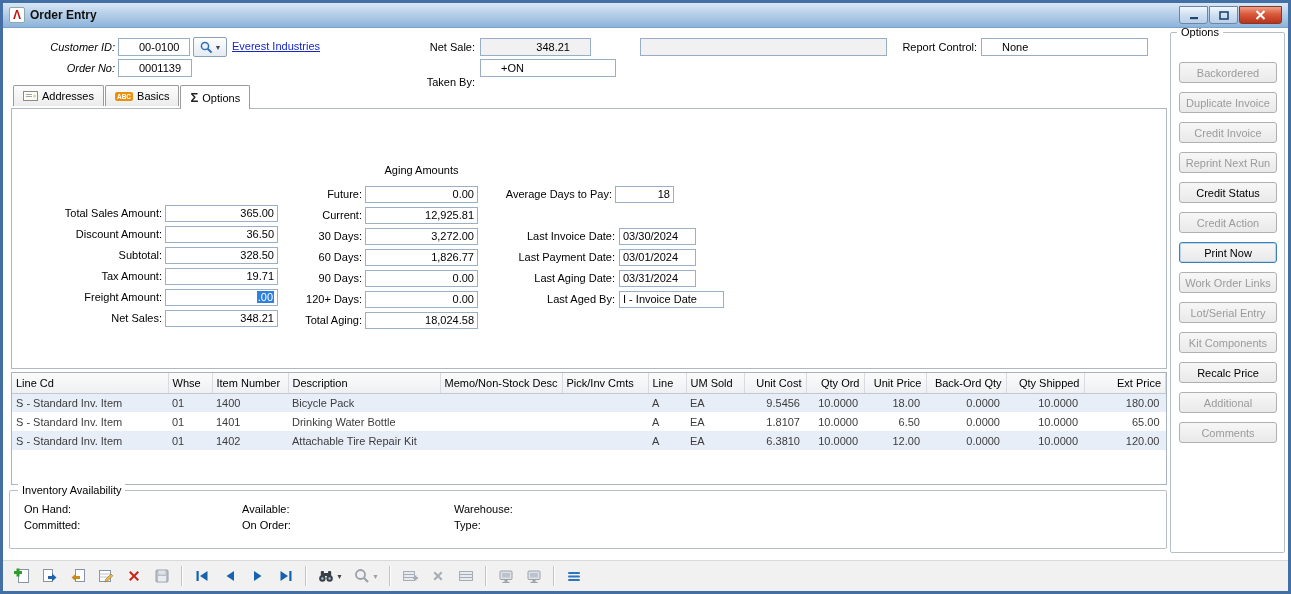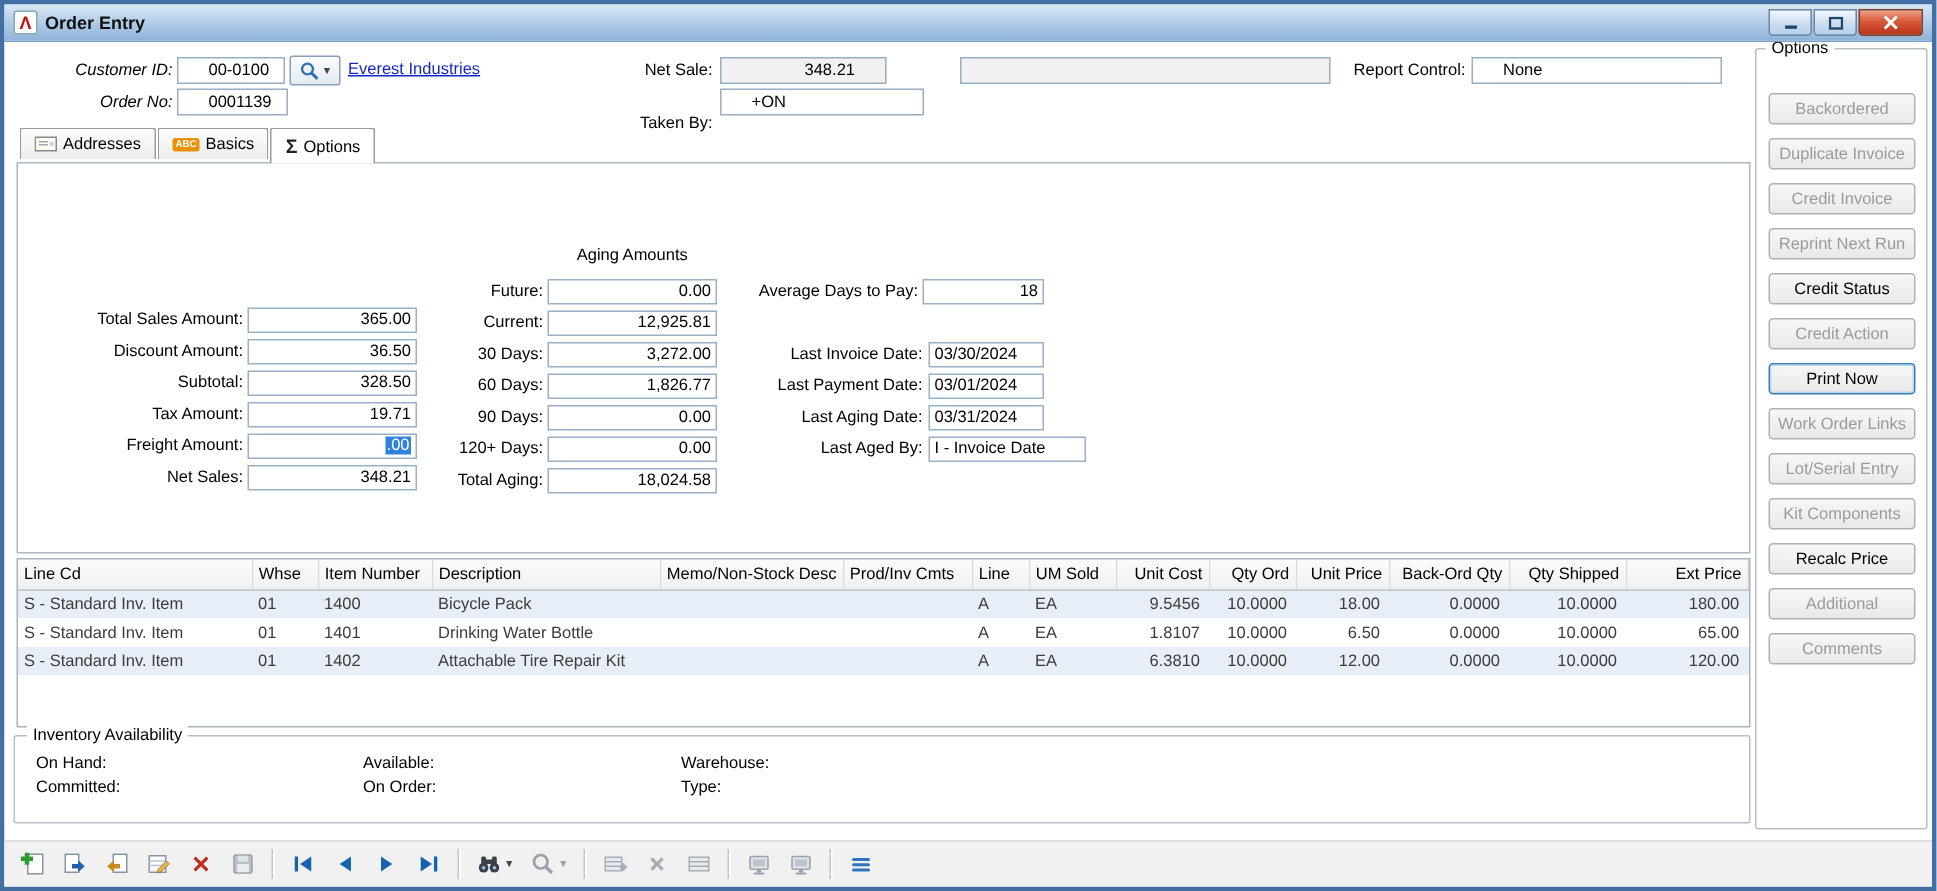--- a/index.html
+++ b/index.html
@@ -164,21 +164,21 @@
       <div class="lbl" style="left:152px;top:142px;width:198px">60 Days:</div>
       <div class="sfld num" style="left:353px;top:140px;width:113px">1,826.77</div>
       <div class="lbl" style="left:152px;top:163px;width:198px">90 Days:</div>
       <div class="sfld num" style="left:353px;top:161px;width:113px">0.00</div>
       <div class="lbl" style="left:152px;top:184px;width:198px">120+ Days:</div>
       <div class="sfld num" style="left:353px;top:182px;width:113px">0.00</div>
       <div class="lbl" style="left:152px;top:205px;width:198px">Total Aging:</div>
       <div class="sfld num" style="left:353px;top:203px;width:113px">18,024.58</div>
 
       <div class="lbl" style="left:455px;top:79px;width:145px">Average Days to Pay:</div>
-      <div class="sfld num" style="left:603px;top:77px;width:81px">18</div>
+      <div class="sfld num" style="left:603px;top:77px;width:59px">18</div>
       <div class="lbl" style="left:455px;top:121px;width:148px">Last Invoice Date:</div>
       <div class="sfld" style="left:607px;top:119px;width:77px">03/30/2024</div>
       <div class="lbl" style="left:455px;top:142px;width:148px">Last Payment Date:</div>
       <div class="sfld" style="left:607px;top:140px;width:77px">03/01/2024</div>
       <div class="lbl" style="left:455px;top:163px;width:148px">Last Aging Date:</div>
       <div class="sfld" style="left:607px;top:161px;width:77px">03/31/2024</div>
       <div class="lbl" style="left:455px;top:184px;width:148px">Last Aged By:</div>
       <div class="sfld" style="left:607px;top:182px;width:105px">I - Invoice Date</div>
     </div>
 
@@ -200,21 +200,21 @@
             <col class="w12">
             <col>
         </colgroup>
         <thead>
           <tr>
             <th>Line Cd</th>
             <th>Whse</th>
             <th>Item Number</th>
             <th>Description</th>
             <th>Memo/Non-Stock Desc</th>
-            <th>Prod/Inv Cmts</th>
+            <th>Pick/Inv Cmts</th>
             <th>Line</th>
             <th>UM Sold</th>
             <th class="ac">Unit Cost</th>
             <th class="ac">Qty Ord</th>
             <th class="ac">Unit Price</th>
             <th class="ac">Back-Ord Qty</th>
             <th class="ac">Qty Shipped</th>
             <th class="ac">Ext Price</th>
           </tr>
         </thead>

